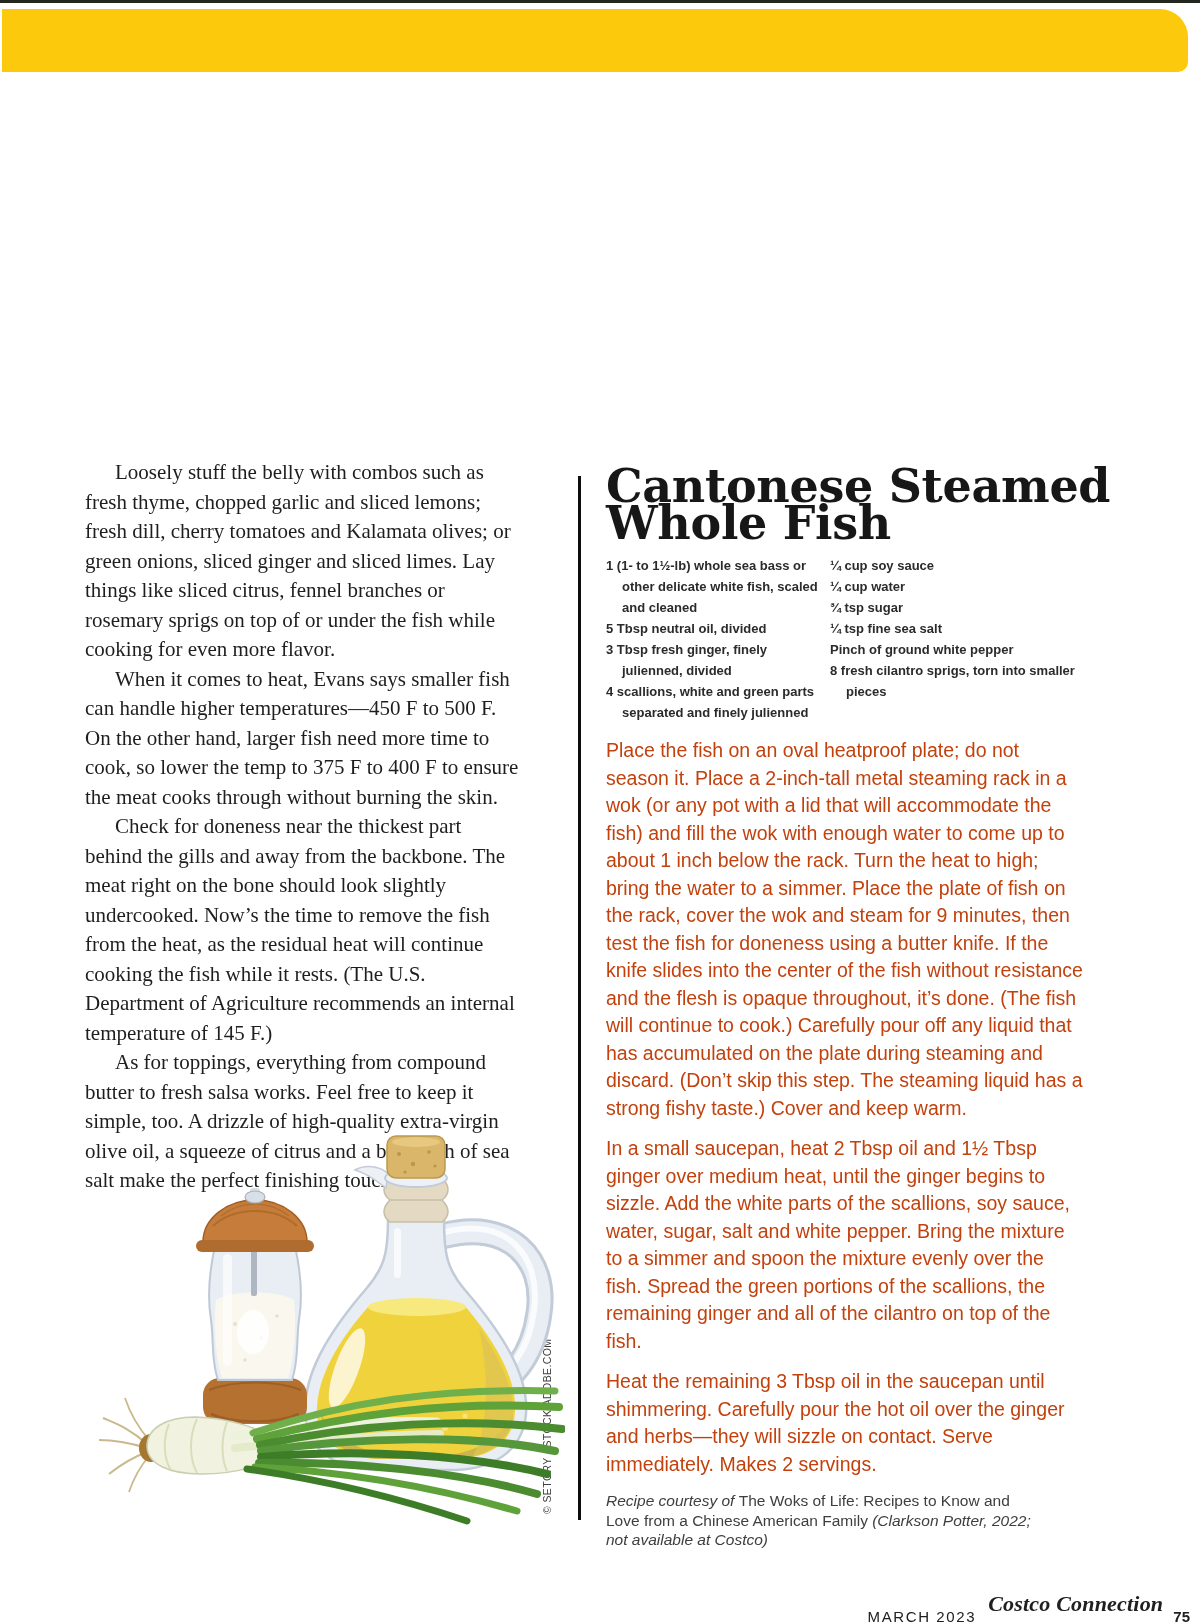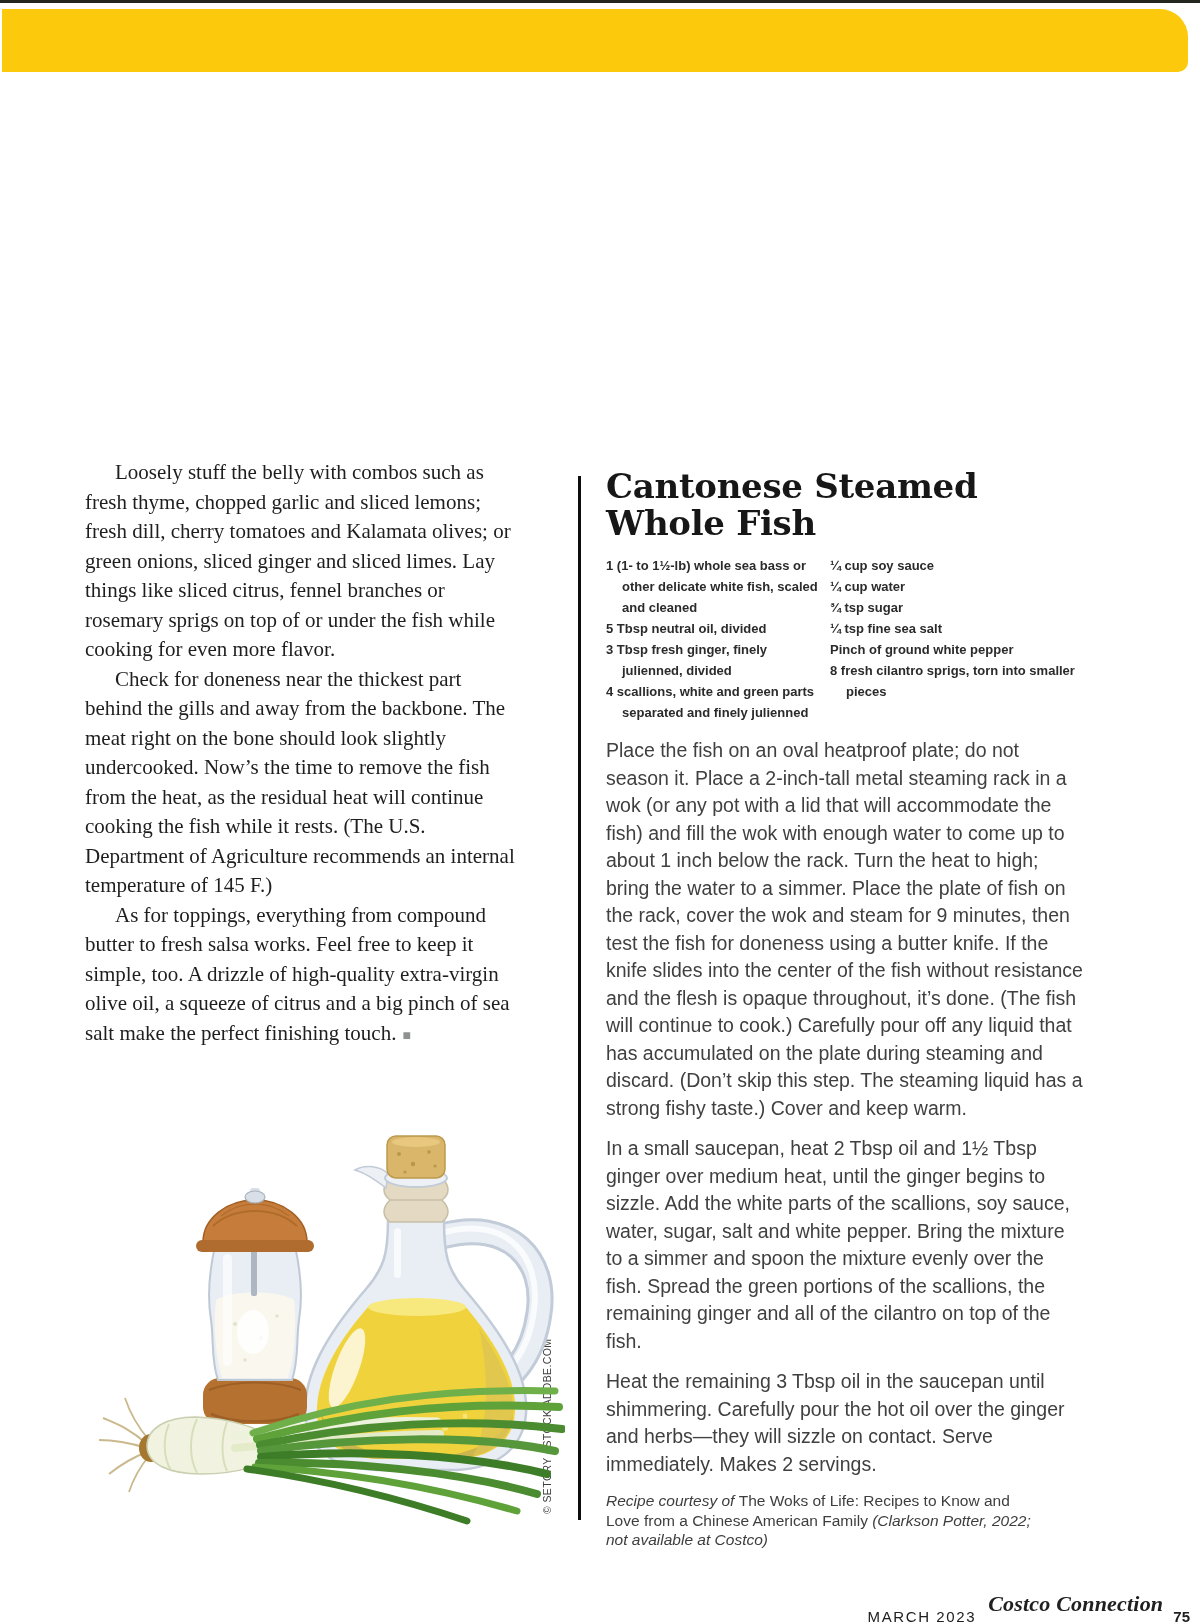--- a/index.html
+++ b/index.html
@@ -19,29 +19,29 @@
   
   .vrule{position:absolute;left:578px;top:476px;width:3px;height:1044px;background:#0d0d0d;}
   .photo-credit{position:absolute;left:557px;top:1498px;width:224px;height:16px;
                 transform-origin:left bottom;transform:rotate(-90deg);
                 font-family:"Liberation Sans",sans-serif;font-size:10.5px;color:#3d3d3d;
                 letter-spacing:0.4px;white-space:nowrap;}
 
   
   .recipe{position:absolute;left:606px;top:468px;width:514px;
           font-family:"Liberation Sans",sans-serif;}
-  .recipe-title{font-family:"DejaVu Serif",serif;font-weight:700;font-size:34px;
+  .recipe-title{font-family:"DejaVu Serif",serif;font-weight:700;font-size:46px;
                 line-height:37px;color:#171717;letter-spacing:-0.3px;}
   .ingredients{display:flex;margin-top:13px;}
   .ing-col{font-weight:700;font-size:13px;line-height:21px;color:#2b2b2b;}
   .ing-col p{margin:0;padding-left:16px;text-indent:-16px;}
   .ing-left{width:214px;margin-right:10px;}
   .ing-right{width:286px;}
   .steps{margin-top:14px;width:478px;}
-  .steps p{margin:0 0 13px 0;font-size:19.5px;line-height:27.5px;color:#404040;}
+  .steps p{margin:0 0 13px 0;font-size:19.5px;line-height:27.5px;color:#c2410c;}
   .credit{width:440px;font-size:15.5px;line-height:19.5px;color:#3e3e3e;margin-top:1px;}
   .credit .it{font-style:italic;}
 
   
   .footer{position:absolute;right:10px;top:1591px;display:flex;align-items:flex-end;
           font-family:"Liberation Sans",sans-serif;color:#202020;}
   .footer .issue{font-size:15px;letter-spacing:1.6px;}
   .footer .mag{font-family:"Liberation Serif",serif;font-style:italic;font-weight:700;
                font-size:22px;margin:0 10px 8px 12px;letter-spacing:0.2px;}
   .footer .pnum{font-size:15px;font-weight:700;}
@@ -51,20 +51,21 @@
 </head>
 <body>
 
 <div class="page">
 
   <div class="top-edge"></div>
   <div class="yellow-band"></div>
 
   <div class="article">
     <p>Loosely stuff the belly with combos such as fresh thyme, chopped garlic and sliced lemons; fresh dill, cherry tomatoes and Kalamata olives; or green onions, sliced ginger and sliced limes. Lay things like sliced citrus, fennel branches or rosemary sprigs on top of or under the fish while cooking for even more flavor.</p>
+    <p>When it comes to heat, Evans says smaller fish can handle higher temperatures—450 F to 500 F. On the other hand, larger fish need more time to cook, so lower the temp to 375 F to 400 F to ensure the meat cooks through without burning the skin.</p>
     <p>Check for doneness near the thickest part behind the gills and away from the backbone. The meat right on the bone should look slightly undercooked. Now’s the time to remove the fish from the heat, as the residual heat will continue cooking the fish while it rests. (The U.S. Department of Agriculture recommends an internal temperature of 145 F.)</p>
     <p><span>As for toppings, everything from compound butter to fresh salsa works. Feel free to keep it simple, too. A drizzle of high-quality extra-virgin olive oil, a squeeze of citrus and a big pinch of sea salt make the perfect finishing touch.</span><span class="endmark">■</span></p>
   </div>
 
   <div class="vrule"></div>
   <div class="photo-credit">© SETORY / STOCK.ADOBE.COM</div>
 
   <div class="recipe">
     <div class="recipe-title">
       <span>Cantonese Steamed</span><br>

